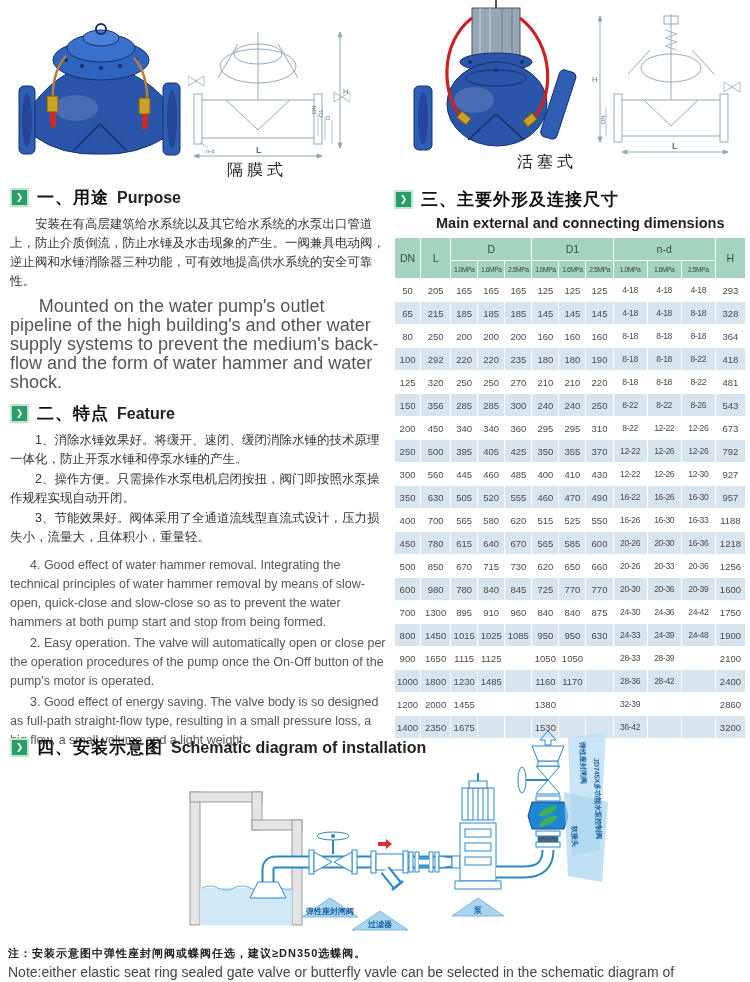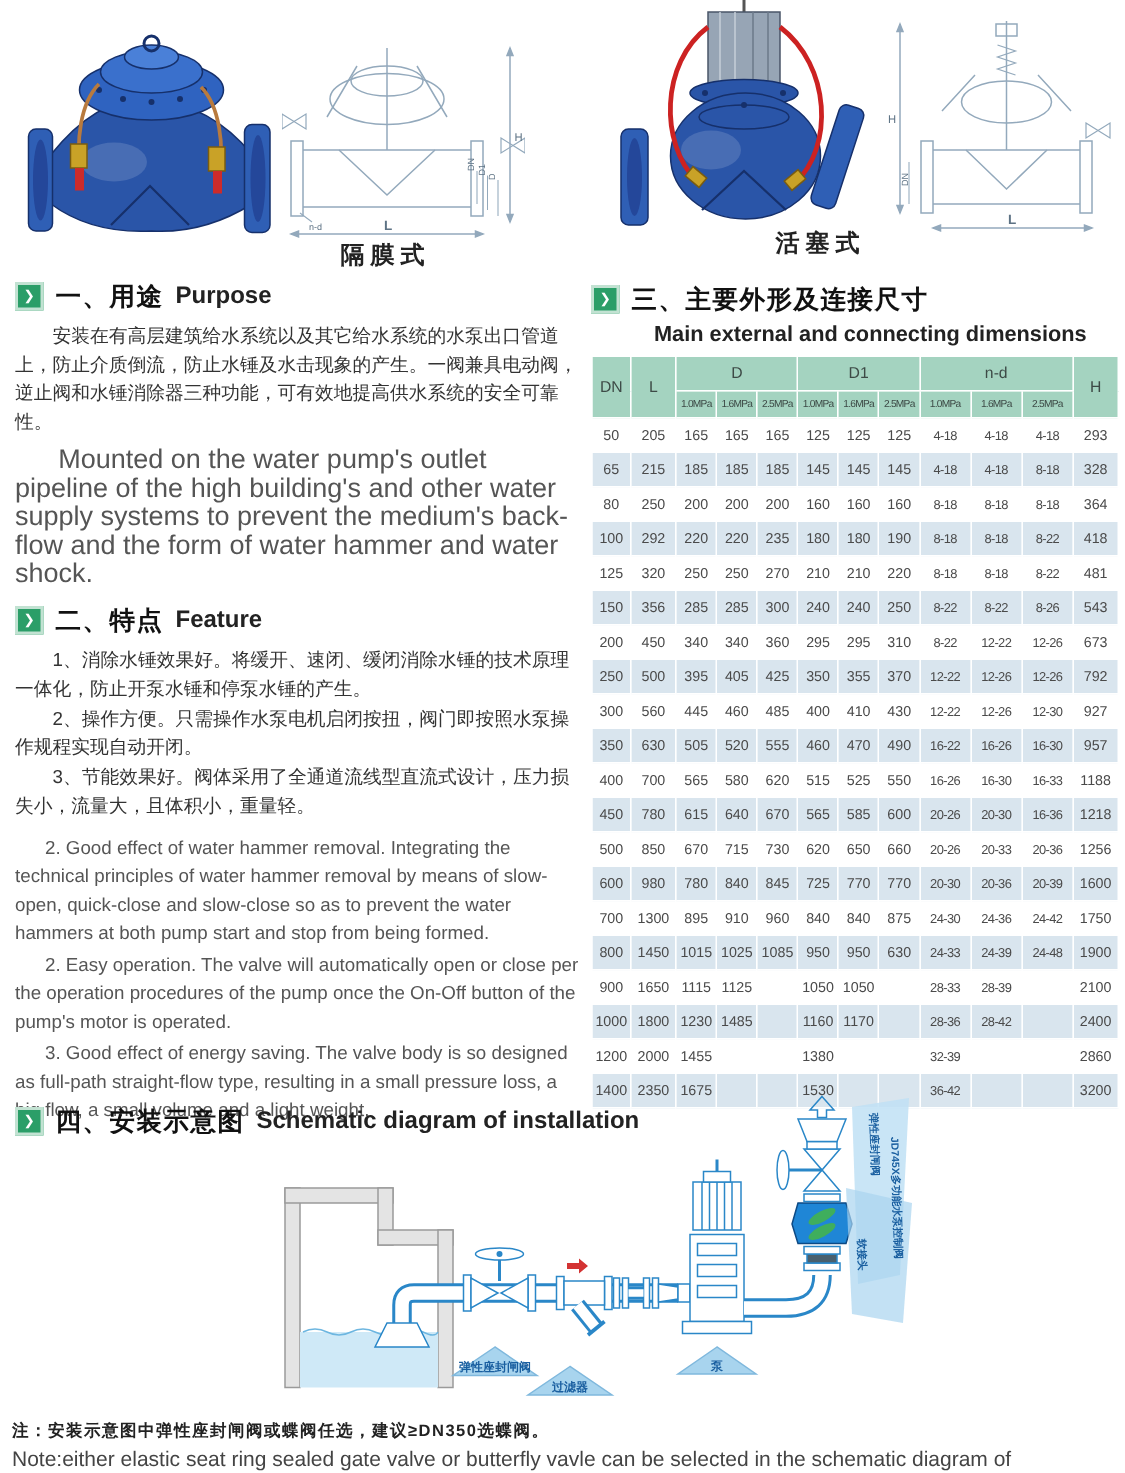--- a/index.html
+++ b/index.html
@@ -2,21 +2,21 @@
 <html><head>
 <meta charset="utf-8">
 <style>
   html,body{margin:0;padding:0;width:750px;height:982px;background:#fff;overflow:hidden;
     font-family:"Liberation Sans","DejaVu Sans",sans-serif;color:#333;}
   .page{position:relative;width:750px;height:982px;background:#fff;}
 
   
   .top-row{position:absolute;left:0;top:0;width:750px;height:186px;}
   .valve-photo,.valve-drawing{position:absolute;}
-  .caption{position:absolute;font-size:16px;font-weight:bold;letter-spacing:4px;color:#222;text-align:center;}
+  .caption{position:absolute;font-size:16px;font-weight:normal;letter-spacing:4px;color:#222;text-align:center;}
 
   
   .sec-h{display:flex;align-items:center;gap:8px;margin:0 0 6px 0;}
   .mark{width:15px;height:15px;background:#2b9e68;border:2px solid #c2e2d2;color:#fff;
     font-size:9px;line-height:15px;text-align:center;font-weight:bold;flex:0 0 auto;}
   .t-zh{font-size:17px;font-weight:bold;color:#111;letter-spacing:1px;}
   .t-en{font-size:16px;font-weight:bold;color:#222;}
 
   
   .left-col{position:absolute;left:10px;top:186px;width:380px;}
@@ -177,21 +177,21 @@
 
     <div class="sec-h">
       <span class="mark">❯</span>
       <span class="t-zh">二、特点</span>
       <span class="t-en">Feature</span>
     </div>
     <p class="zh-item">1、消除水锤效果好。将缓开、速闭、缓闭消除水锤的技术原理一体化，防止开泵水锤和停泵水锤的产生。</p>
     <p class="zh-item">2、操作方便。只需操作水泵电机启闭按扭，阀门即按照水泵操作规程实现自动开闭。</p>
     <p class="zh-item">3、节能效果好。阀体采用了全通道流线型直流式设计，压力损失小，流量大，且体积小，重量轻。</p>
     <div class="gap8"></div>
-    <p class="en-item">2. Good effect of water hammer removal. Integrating the technical principles of water hammer removal by means of slow-open, quick-close and slow-close so as to prevent the water hammers at both pump start and stop from being formed.</p>
+    <p class="en-item">4. Good effect of water hammer removal. Integrating the technical principles of water hammer removal by means of slow-open, quick-close and slow-close so as to prevent the water hammers at both pump start and stop from being formed.</p>
     <p class="en-item">2. Easy operation. The valve will automatically open or close per the operation procedures of the pump once the On-Off button of the pump's motor is operated.</p>
     <p class="en-item">3. Good effect of energy saving. The valve body is so designed as full-path straight-flow type, resulting in a small pressure loss, a big flow, a small volume and a light weight.</p>
   </div>
 
   <div class="right-col">
     <div class="sec-h">
       <span class="mark">❯</span>
       <span class="t-zh">三、主要外形及连接尺寸</span>
     </div>
     <div class="dim-title-en">Main external and connecting dimensions</div>

